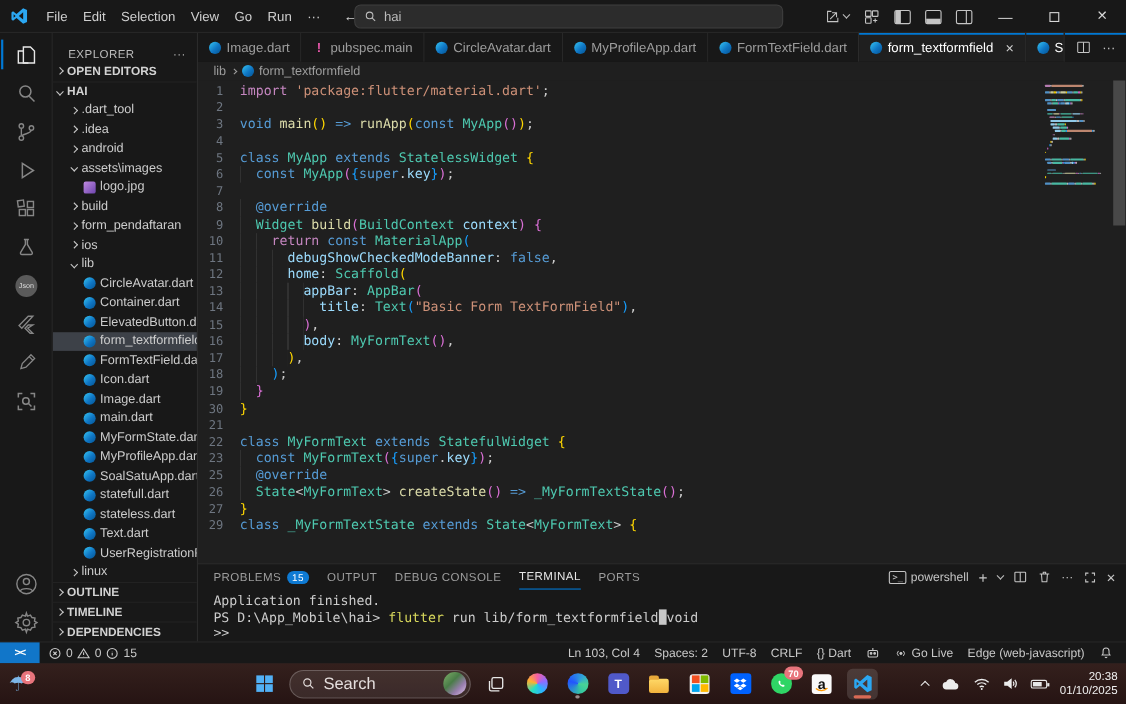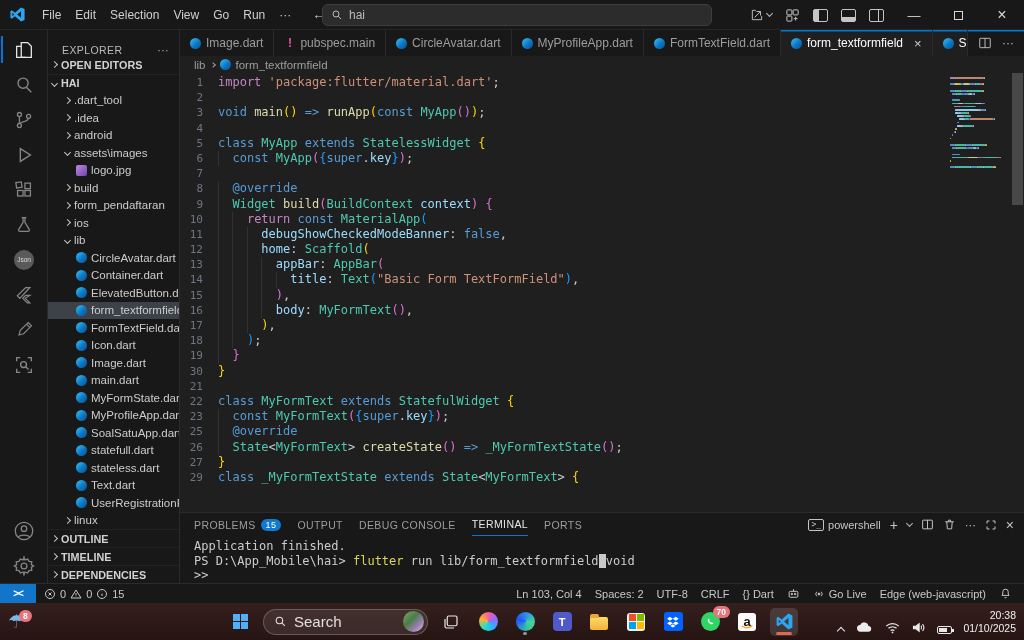--- a/index.html
+++ b/index.html
@@ -87,21 +87,21 @@
   .tk.active-app{background:rgba(255,255,255,.13)}
   .tk.active-app::after{content:"";position:absolute;bottom:1px;left:6px;right:6px;height:2.5px;border-radius:2px;background:#d96a55}
   .tk.running::after{content:"";position:absolute;bottom:1px;left:12px;width:4px;height:3px;border-radius:2px;background:#9a8d8c}
   #tk-search{width:165px;height:26px;border-radius:13px;background:rgba(255,255,255,.085);border:1px solid rgba(255,255,255,.22);display:flex;align-items:center;gap:7px;padding:0 3px 0 10px;color:#e4dedd;font-size:15px}
   #tk-search .pic{margin-left:auto;width:21px;height:21px;border-radius:11px;background:linear-gradient(135deg,#7fb069 0%,#4a7c48 40%,#9a7fb0 70%,#e0c8e8 100%)}
   .start-grid{width:15px;height:15px;display:grid;grid-template-columns:7px 7px;grid-template-rows:7px 7px;gap:1px}
   .start-grid div{background:#51b0f5}
   .folder-ic{width:18px;height:13px;background:linear-gradient(180deg,#ffd968,#f2b33d);border-radius:2px;position:relative;margin-top:3px}
   .folder-ic::before{content:"";position:absolute;top:-3px;left:0;width:9px;height:4px;background:#e8a93a;border-radius:2px 2px 0 0}
   .circle-ic{width:19px;height:19px;border-radius:50%}
-  #tb-tray{position:absolute;right:8px;display:flex;align-items:flex-end;gap:11px;color:#e8e8e8}
+  #tb-tray{position:absolute;right:8px;display:flex;align-items:center;gap:11px;color:#e8e8e8}
   #tb-clock{text-align:right;font-size:10.5px;line-height:12.5px;color:#f0f0f0}
   .batt{width:15px;height:8px;border:1px solid #e8e8e8;border-radius:2px;position:relative}
   .batt::before{content:"";position:absolute;left:1px;top:1px;bottom:1px;width:8px;background:#e8e8e8}
   .batt::after{content:"";position:absolute;right:-3px;top:2px;width:2px;height:3px;background:#e8e8e8}
   .tray-chev{width:6px;height:6px;border-left:1.5px solid #e8e8e8;border-top:1.5px solid #e8e8e8;transform:rotate(45deg);margin-top:3px}
 </style>
 </head>
 <body>
 
 <div id="app">

